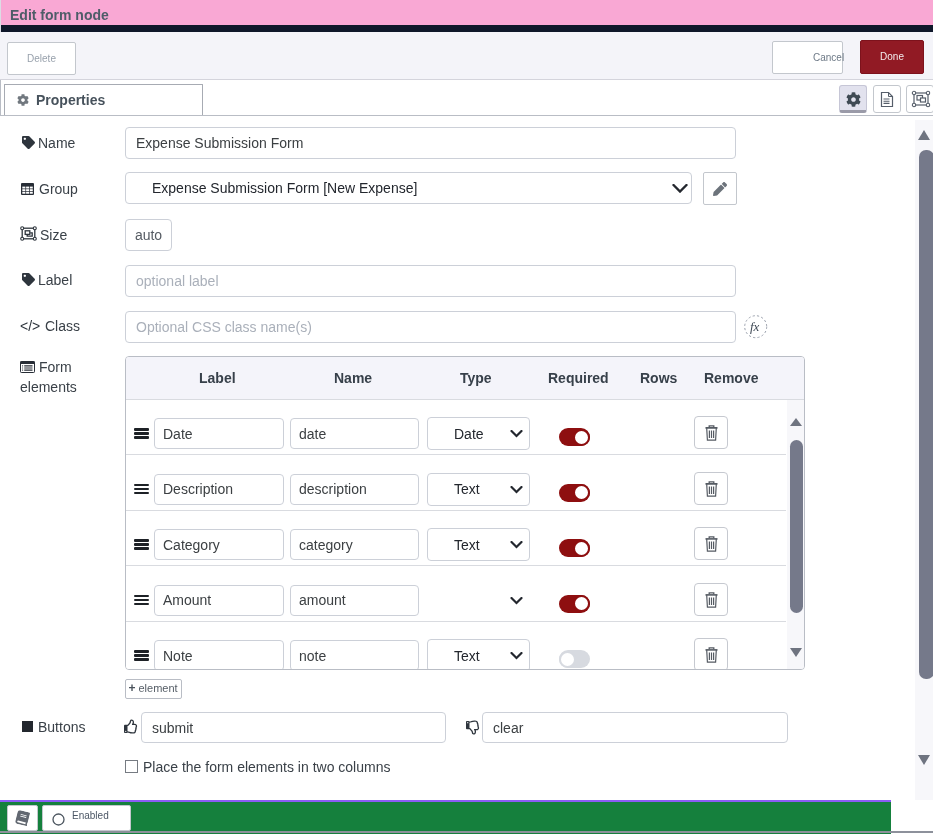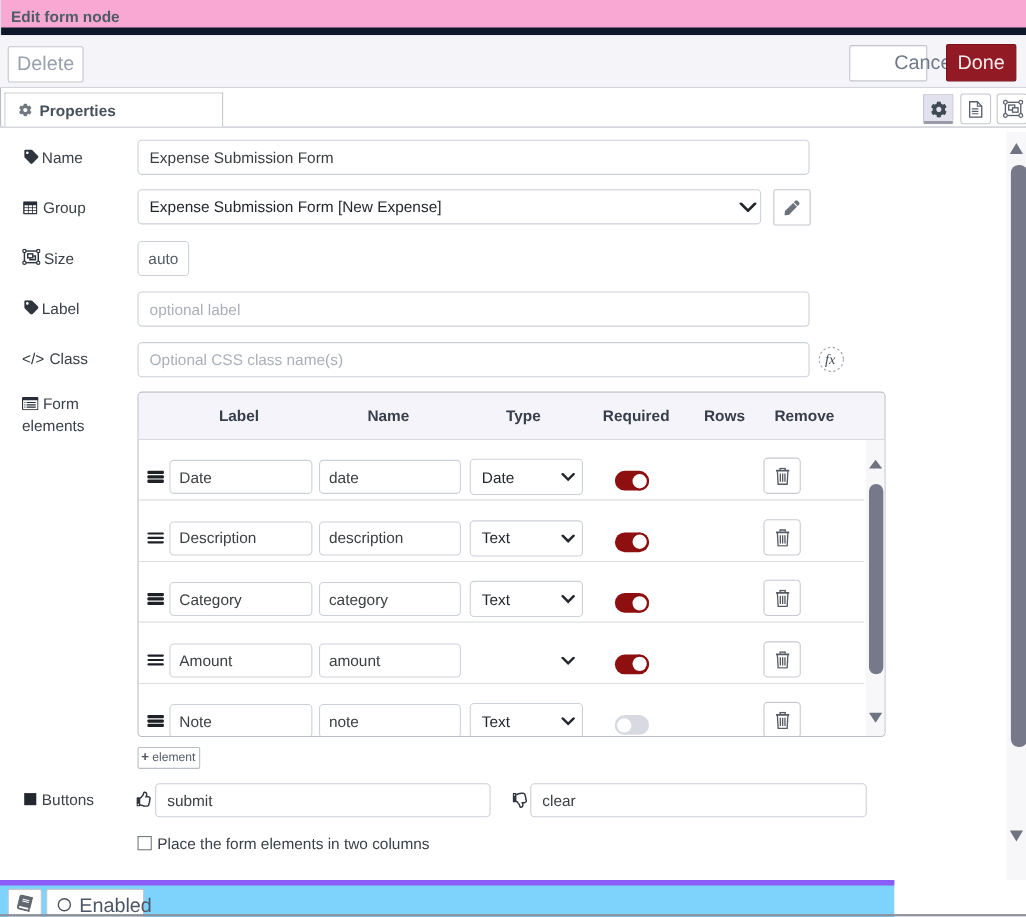--- a/index.html
+++ b/index.html
@@ -4,21 +4,21 @@
 <style>
 * { margin:0; padding:0; box-sizing:border-box; }
 html,body { width:933px; height:834px; overflow:hidden; }
 body { font-family:"Liberation Sans", sans-serif; background:#fff; position:relative; font-size:14px; color:#444; }
 .abs { position:absolute; }
 
 #hdr { left:0; top:0; width:933px; height:32px; background:#f9a8d4; border-bottom:7px solid #0f172a; }
 #hdr .title { position:absolute; left:10px; top:7px; font-weight:bold; font-size:14px; color:#4e5c68; }
 
 #toolbar { left:0; top:32px; width:933px; height:48px; background:#f4f4f9; border-bottom:1px solid #d4d4dc; }
-.btn { position:absolute; background:#fff; border:1px solid #c3c7cd; border-radius:2px; font-size:18px; text-align:center; color:#6e7a87; }
+.btn { position:absolute; background:#fff; border:1px solid #c3c7cd; border-radius:2px; font-size:10px; text-align:center; color:#6e7a87; }
 #btn-delete { left:7px; top:10px; width:69px; height:33px; line-height:31px; color:#98a1ac; }
 #btn-cancel { left:772px; top:9px; width:71px; height:33px; line-height:31px;padding-left:40px; }
 #btn-done { left:860px; top:8px; width:64px; height:34px; line-height:32px; background:#911a24; border-color:#7d121c; color:#f3eced; }
 
 #tabrow { left:0; top:80px; width:933px; height:40px; background:#fff; }
 #tabrow .bottomline { position:absolute; left:0; top:34.5px; width:933px; height:1px; background:#b9bdc5; }
 #tabrow .leftline { position:absolute; left:0; top:0px; width:1px; height:35px; background:#b9bdc5; }
 #tab1 { position:absolute; left:4px; top:4px; width:199px; height:31px; background:#fff; border:1px solid #a7abb3; border-bottom:none; border-radius:1px 1px 0 0; }
 #tab1 .tabtxt { position:absolute; left:31px; top:7px; font-weight:bold; color:#47525c; font-size:14px; }
 .tbtn { position:absolute; top:5px; width:28px; height:28px; background:#fff; border:1px solid #c3c7cd; border-radius:3px; }
@@ -38,29 +38,29 @@
 .tog.off { background:#d7dae0; }
 .tog.off .knob { left:0px; border:2px solid #d7dae0; }
 
 #ftable { position:absolute; left:125px; top:236px; width:680px; height:314px; border:1px solid #b9bdc5; border-radius:4px; overflow:hidden; background:#fff; }
 #fthead { position:absolute; left:0; top:0; width:678px; height:43px; background:#f4f4fa; border-bottom:1px solid #d9dbe0; }
 #fthead span { position:absolute; top:13px; font-weight:bold; font-size:14px; color:#37404a; }
 .frow { position:absolute; left:0; width:660px; height:55px; border-bottom:1px solid #d9dbe0; background:#fff; }
 .drag { position:absolute; left:8px; top:28px; width:15px; height:11px; }
 .drag div { height:2.6px; background:#1d2126; margin-bottom:1.6px; border-radius:1px; }
 .fin { position:absolute; top:18px; height:31px; border:1px solid #ccd0d8; border-radius:4px; background:#fff; font-size:14px; color:#3c4043; padding:0 8px; font-family:"Liberation Sans",sans-serif; }
-.sel { position:absolute; border:1px solid #ccd0d8; border-radius:4px; background:#fff; font-size:14px; color:#23272e; padding:0 8px; display:flex; align-items:center; }
+.sel { position:absolute; border:1px solid #ccd0d8; border-radius:4px; background:#fff; font-size:14px; color:#23272e; padding:0 24px; display:flex; align-items:center; }
 .chev { position:absolute; }
 .trashbtn { position:absolute; left:568px; top:16px; width:34px; height:33px; border:1px solid #c6c9d0; border-radius:4px; background:#fff; }
 
 .sbtrack { position:absolute; background:#f7f7fa; }
 .sbthumb { position:absolute; background:#75798a; border-radius:7px; }
 .tri { position:absolute; width:0; height:0; }
 
-#footer { left:0; top:800px; width:813px; height:34px; background:#7dd3fc; border-top:5px solid #8b5cf6; }
+#footer { left:0; top:800px; width:891px; height:34px; background:#15803d; border-top:2px solid #8b5cf6; }
 #fbtn1 { left:7px; top:3px; width:31px; height:26px; }
 #fbtn2 { left:42px; top:3px; width:89px; height:26px; }
 #fbtn2 .lbl { position:absolute; left:29px; top:4px; color:#4c5766; }
 svg { position:absolute; }
 </style>
 </head>
 <body>
 <div id="hdr" class="abs">
     <span class="title">Edit form node</span>
   </div>

